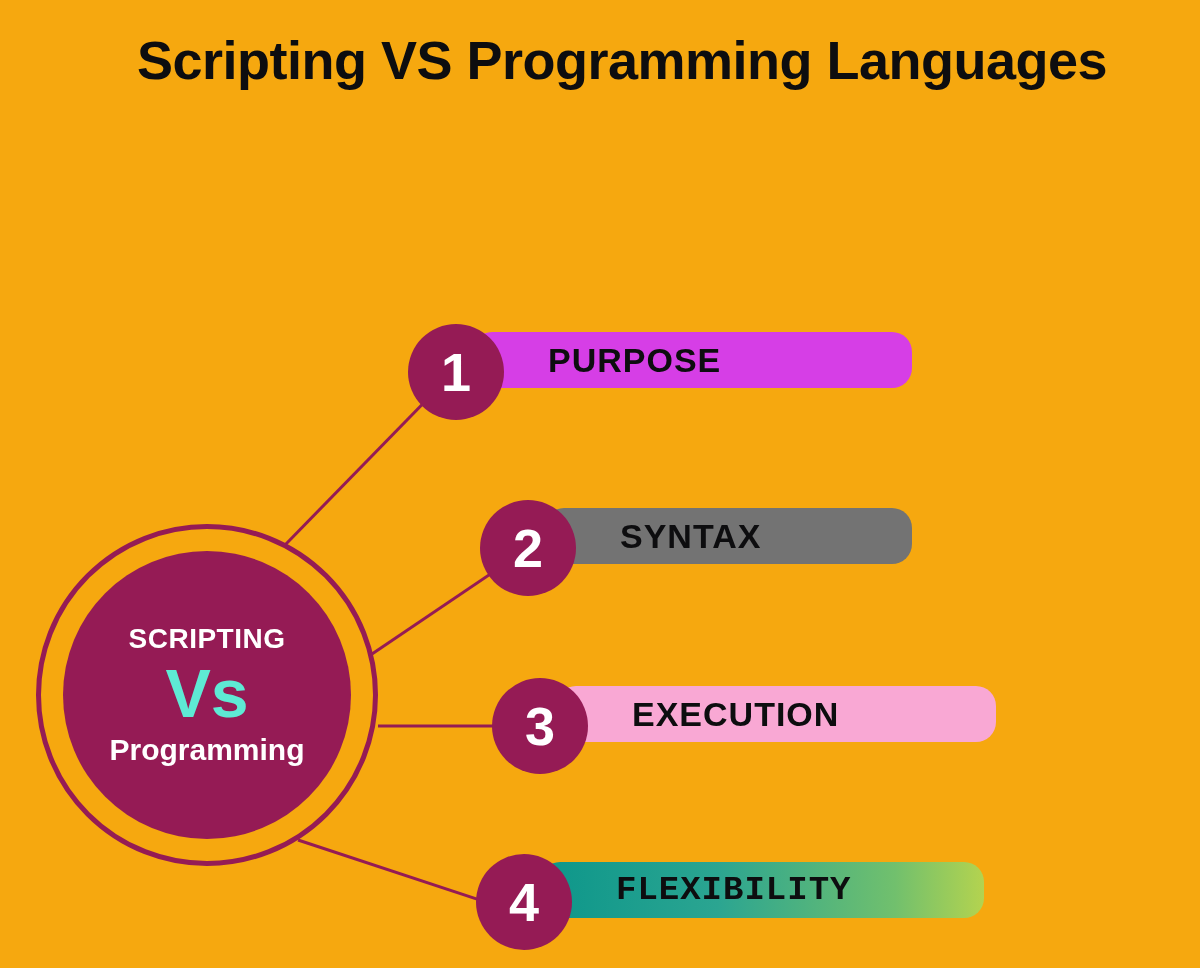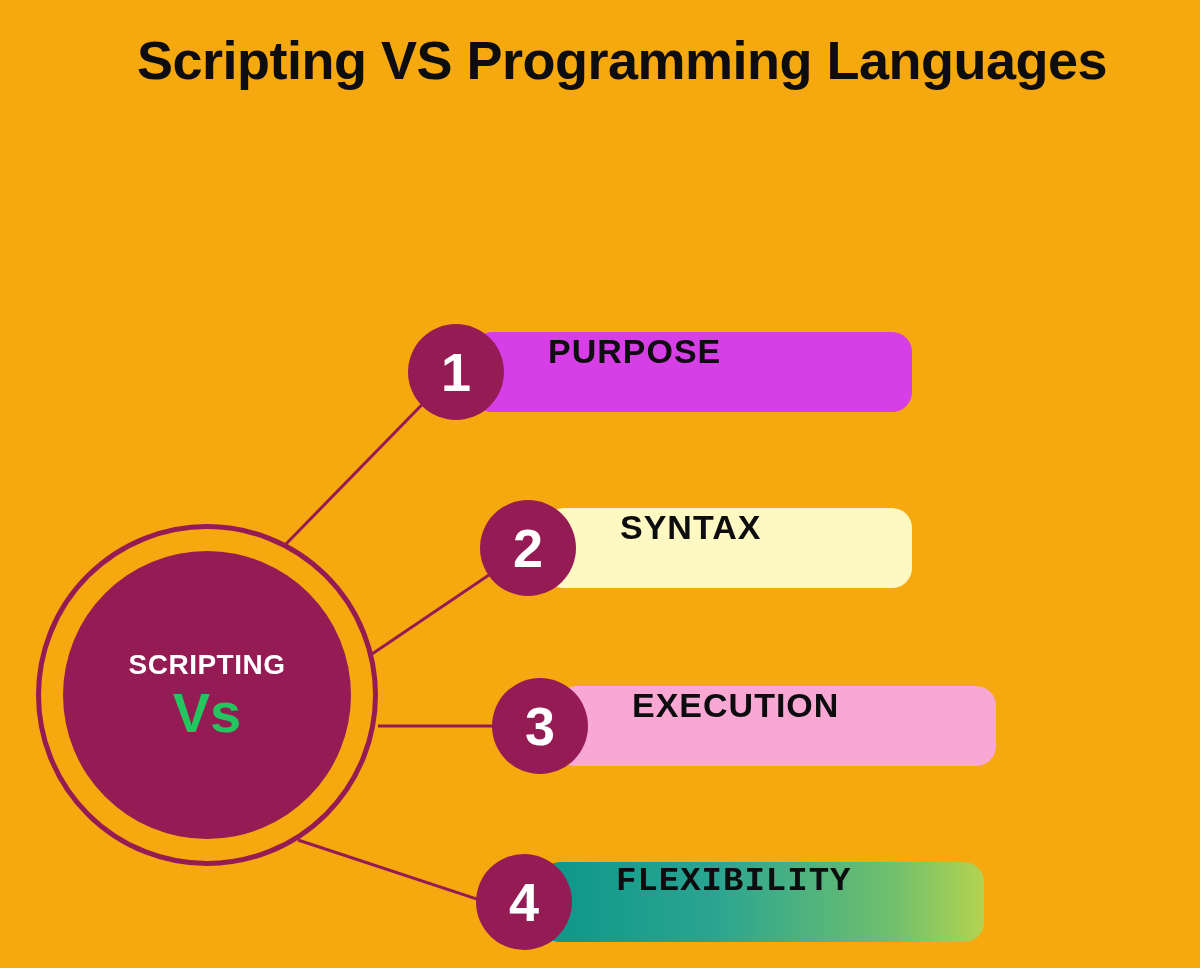--- a/index.html
+++ b/index.html
@@ -46,28 +46,28 @@
     height: 288px;
     background: #951b55;
     border-radius: 50%;
     display: flex;
     flex-direction: column;
     align-items: center;
     justify-content: center;
     text-align: center;
   }
   .hub-line1 { color: #fff; font-weight: 800; font-size: 28px; letter-spacing: 0.5px; }
-  .hub-line2 { color: #22c55e; font-weight: 800; font-size: 56px; line-height: 1; margin-top: 4px; }
+  .hub-line2 { color: #5eead4; font-weight: 800; font-size: 68px; line-height: 1; margin-top: 4px; }
   .hub-line3 { color: #fff; font-weight: 700; font-size: 30px; margin-top: 6px; }
   .pill {
     position: absolute;
-    height: 80px;
+    height: 56px;
     border-radius: 20px;
     display: flex;
-    align-items: flex-start;
+    align-items: center;
     padding-left: 76px;
     font-weight: 900;
     font-size: 34px;
     letter-spacing: 1px;
     color: #0d0d0f;
   }
   .num {
     position: absolute;
     width: 96px;
     height: 96px;
@@ -75,21 +75,21 @@
     background: #951b55;
     color: #fff;
     display: flex;
     align-items: center;
     justify-content: center;
     font-weight: 900;
     font-size: 54px;
   }
   .pill-1 { left: 472px; top: 332px; width: 440px; background: #d63ee6; }
   .num-1 { left: 408px; top: 324px; }
-  .pill-2 { left: 544px; top: 508px; width: 368px; background: #fef9c3; color: #0d0d0f; }
+  .pill-2 { left: 544px; top: 508px; width: 368px; background: #737373; color: #0d0d0f; }
   .num-2 { left: 480px; top: 500px; }
   .pill-3 { left: 556px; top: 686px; width: 440px; background: #f9a8d4; }
   .num-3 { left: 492px; top: 678px; }
   .pill-4 { left: 540px; top: 862px; width: 444px; background: linear-gradient(90deg, #0c968a 0%, #2ba591 40%, #71c06d 80%, #b4d34f 100%); font-family: Liberation Mono, monospace; }
   .num-4 { left: 476px; top: 854px; }
 </style>
 </head>
 <body>
 
 <div class="title">Scripting VS Programming Languages</div>
@@ -98,20 +98,21 @@
   <line x1="285" y1="545" x2="448" y2="378" stroke="#951b55" stroke-width="3"></line>
   <line x1="372" y1="654" x2="520" y2="554" stroke="#951b55" stroke-width="3"></line>
   <line x1="378" y1="726" x2="534" y2="726" stroke="#951b55" stroke-width="3"></line>
   <line x1="298" y1="840" x2="516" y2="912" stroke="#951b55" stroke-width="3"></line>
 </svg>
 
 <div class="hub-outer"></div>
 <div class="hub-inner">
   <div class="hub-line1">SCRIPTING</div>
   <div class="hub-line2">Vs</div>
+  <div class="hub-line3">Programming</div>
 </div>
 
 <div class="pill pill-1">
   <span>PURPOSE</span>
 </div>
 <div class="num num-1">1</div>
 
 <div class="pill pill-2">
   <span>SYNTAX</span>
 </div>

